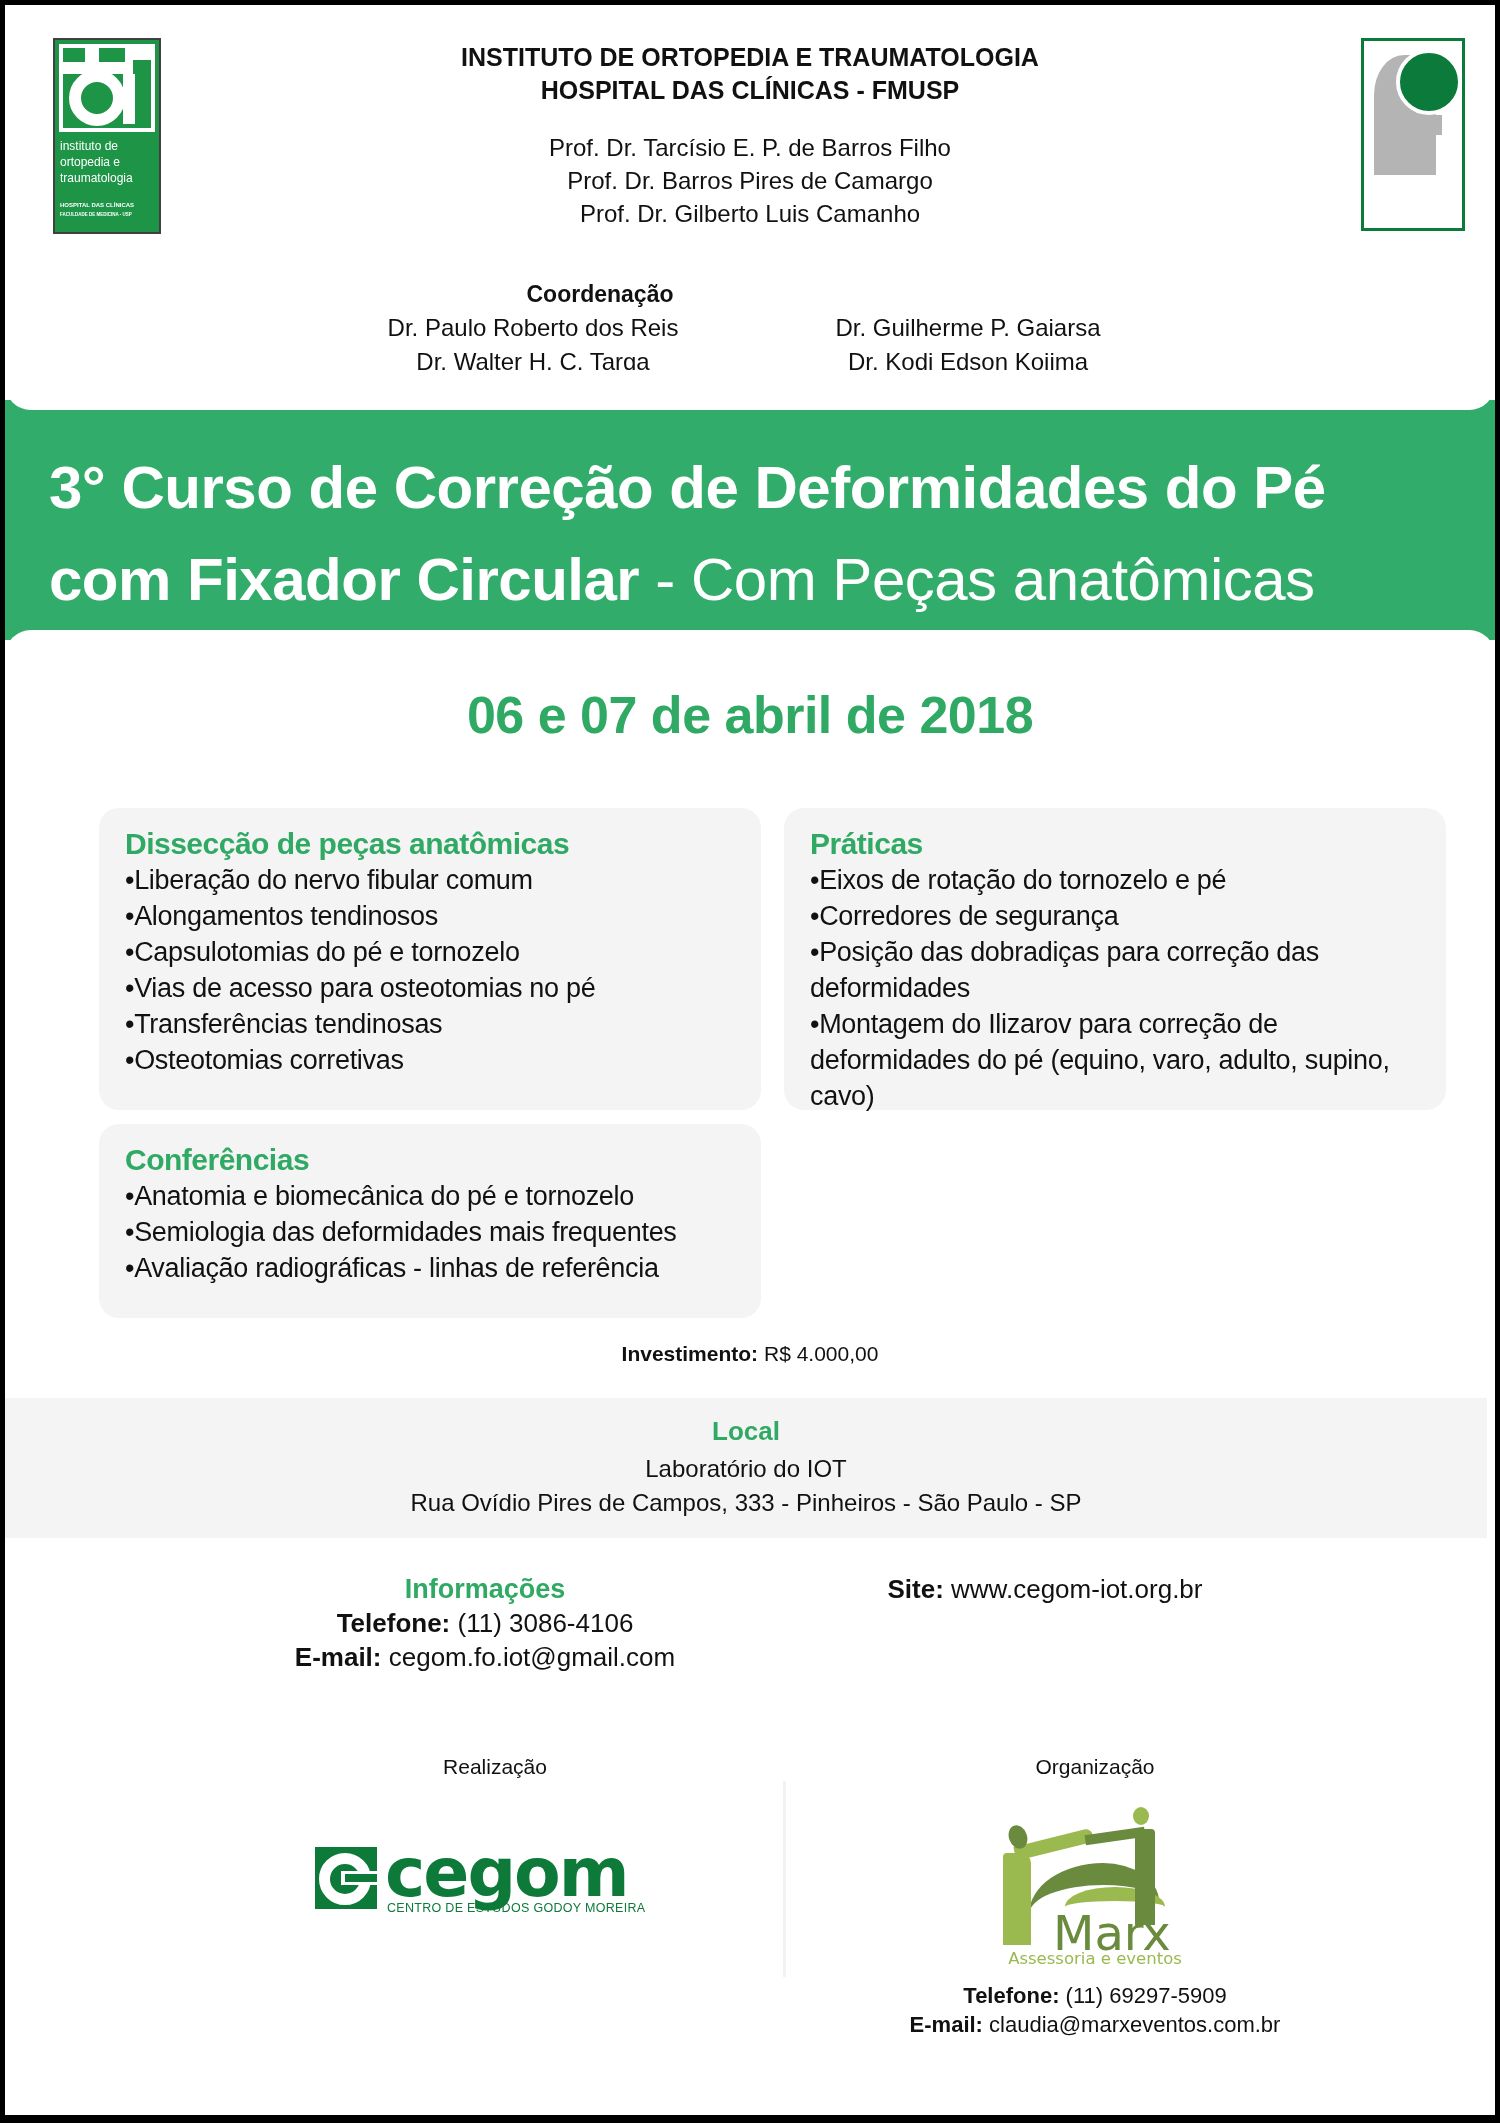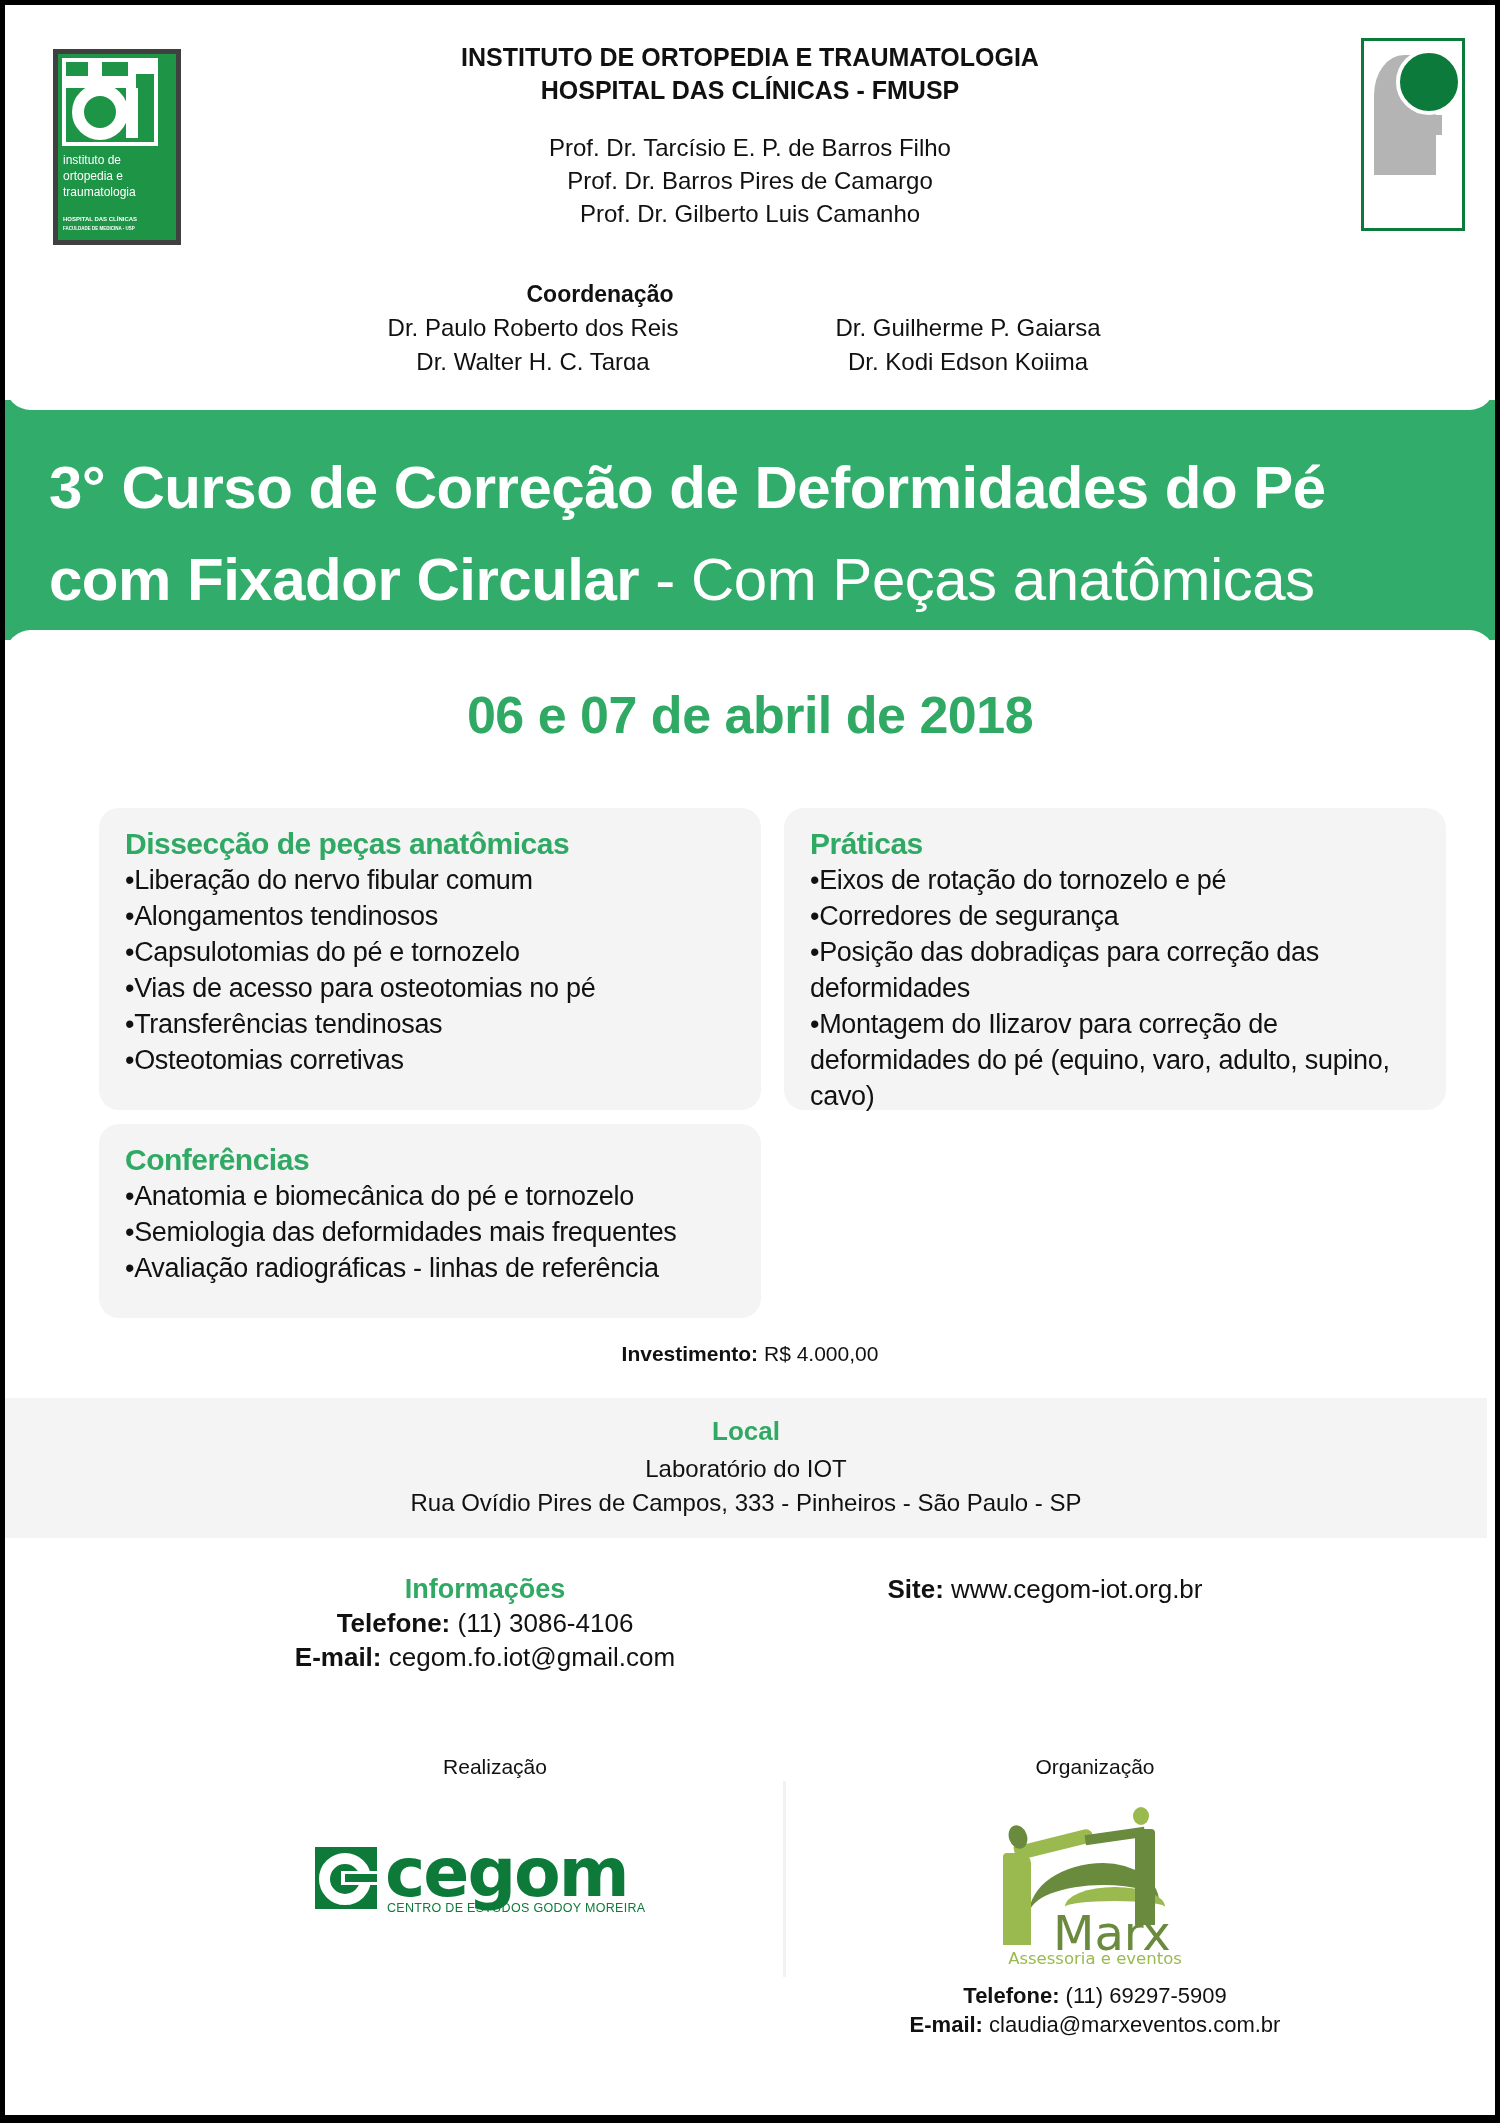--- a/index.html
+++ b/index.html
@@ -3,22 +3,22 @@
 <meta charset="utf-8">
 <style>
   * { box-sizing: border-box; margin: 0; padding: 0; }
   html, body { width: 1500px; height: 2123px; background: #000; }
   body { font-family: "Liberation Sans", sans-serif; color: #111; }
   .page {
     position: absolute; left: 5px; top: 5px; width: 1490px; height: 2110px;
     background: #fff; overflow: hidden;
   }
   .logo-iot {
-    position: absolute; left: 48px; top: 44px; width: 128px; height: 196px;
-    background: #1e9447; border: 5px solid #404040;
+    position: absolute; left: 48px; top: 33px; width: 108px; height: 196px;
+    background: #1e9447; border: 2px solid #404040;
   }
   .logo-iot .mark {
     position: absolute; left: 4px; top: 4px; width: 96px; height: 88px; background: #fff;
   }
   .logo-iot .mark .g1 { position:absolute; left:4px; top:4px; width:22px; height:14px; background:#1e9447; }
   .logo-iot .mark .g2 { position:absolute; left:40px; top:4px; width:26px; height:14px; background:#1e9447; }
   .logo-iot .mark .g3 { position:absolute; left:74px; top:16px; width:18px; height:14px; background:#1e9447; }
   .logo-iot .mark .g4 { position:absolute; left:4px; top:30px; width:88px; height:54px; background:#1e9447; }
   .logo-iot .mark .ring {
     position:absolute; left:10px; top:26px; width:56px; height:56px; border-radius:50%;

